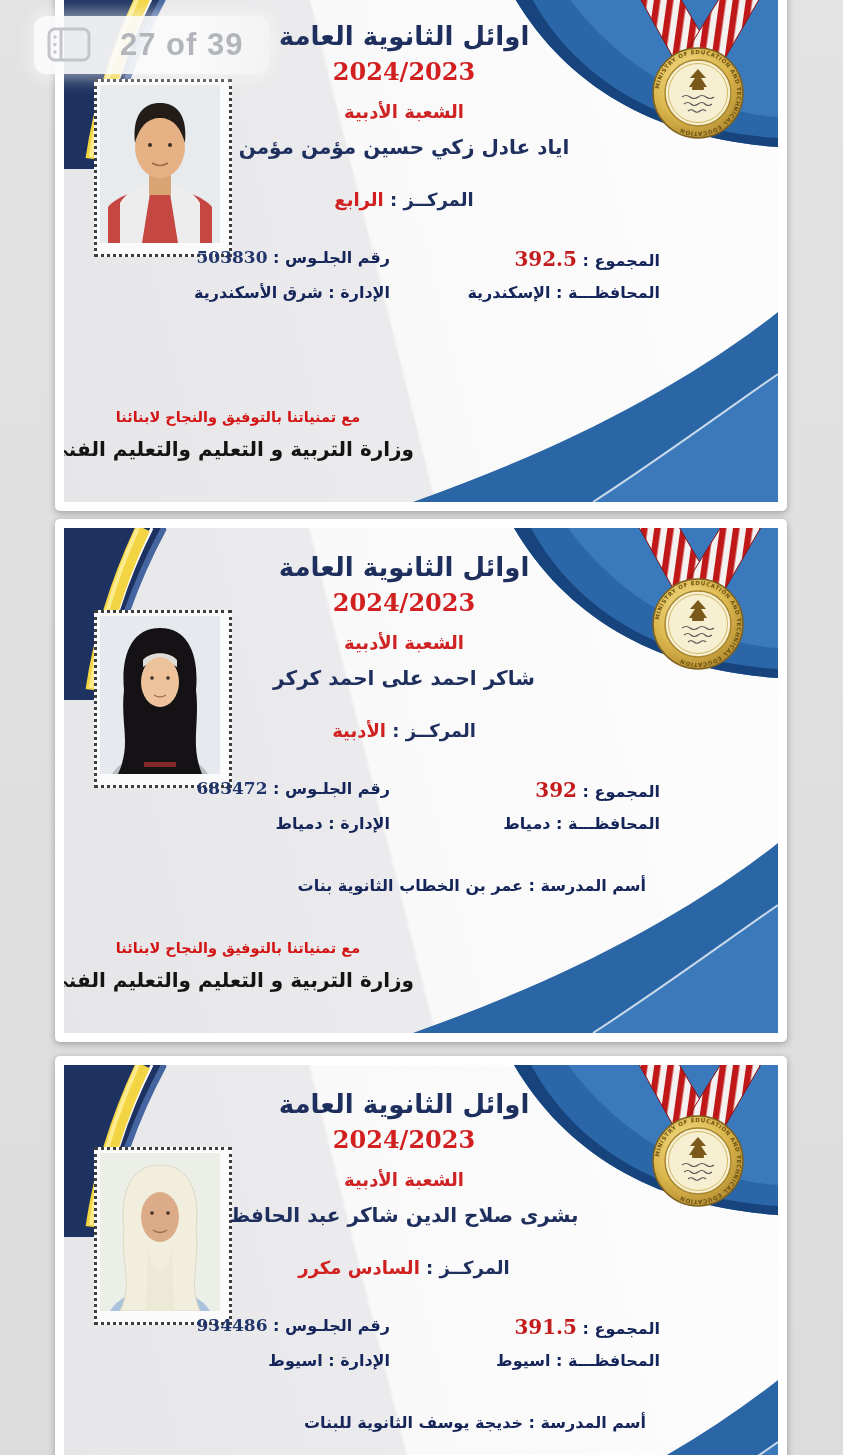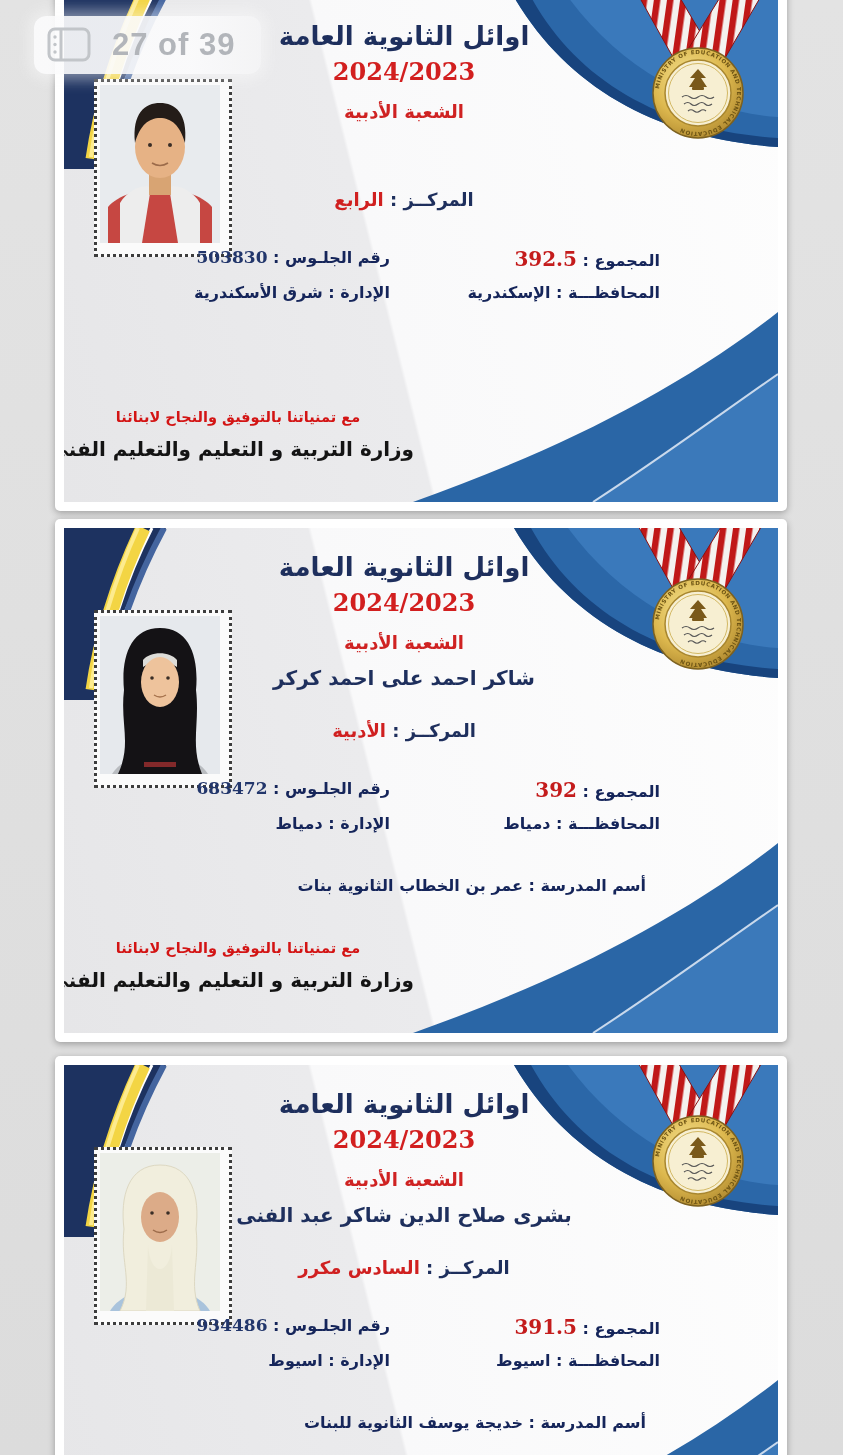--- a/index.html
+++ b/index.html
@@ -45,21 +45,21 @@
   .cell-a{right:118px;} .cell-b{right:388px;} .cell-school{right:132px;}
   .num{font-family:"DejaVu Serif",serif;font-size:17px;color:#22366b;direction:ltr;unicode-bidi:embed;}
   .total-num{color:#c41c1c;font-size:20px;}
   .wish{position:absolute;left:24px;width:300px;top:412px;text-align:center;
         font-size:14.5px;font-weight:bold;color:#d31414;direction:rtl;white-space:nowrap;}
   .ministry{position:absolute;left:16px;width:334px;top:440px;text-align:center;
         font-size:20px;font-weight:bold;color:#141414;direction:rtl;white-space:nowrap;}
   
   .pager{
     position:absolute;top:16px;left:34px;height:58px;padding:0 26px 0 12px;
-    display:flex;align-items:center;gap:20px;border-radius:12px;
+    display:flex;align-items:center;gap:28px;border-radius:12px;
     background:linear-gradient(90deg,rgba(251,251,252,.92) 70%,rgba(251,251,252,.55) 100%);
     box-shadow:0 0 14px 6px rgba(250,250,250,.45);
     z-index:50;
   }
   .pager-label{font-family:"Liberation Sans",sans-serif;font-size:31px;font-weight:600;
     color:#b2b5ba;letter-spacing:1px;}
 </style>
 </head>
 <body>
 
@@ -144,20 +144,21 @@
           <circle cx="70" cy="60" r="2" fill="#3a2e26"></circle>
           <path d="M52,78 q8,5 16,0" stroke="#9c6b4a" stroke-width="1.6" fill="none"></path>
         </svg>
 
       </div>
 
       <div class="center-line title">اوائل الثانوية العامة</div>
       <div class="center-line year">2024/2023</div>
       <div class="center-line section">الشعبة الأدبية</div>
 
+      <div class="center-line name">اياد عادل زكي حسين مؤمن مؤمن</div>
       <div class="center-line rank">
         <span>المركــز</span><span> : </span><span class="val">الرابع</span>
       </div>
 
       <div class="cell cell-a row-total">
         <span>المجموع</span><span> : </span><span class="num total-num">392.5</span>
       </div>
       <div class="cell cell-b row-total">
         <span>رقم الجلـوس</span><span> : </span><span class="num">503830</span>
       </div>
@@ -346,21 +347,21 @@
           <circle cx="52" cy="60" r="1.8" fill="#3a2e26"></circle>
           <circle cx="68" cy="60" r="1.8" fill="#3a2e26"></circle>
           <path d="M53,77 q7,5 14,0" stroke="#9c6b4a" stroke-width="1.5" fill="none"></path>
         </svg>
       </div>
 
       <div class="center-line title">اوائل الثانوية العامة</div>
       <div class="center-line year">2024/2023</div>
       <div class="center-line section">الشعبة الأدبية</div>
 
-      <div class="center-line name">بشرى صلاح الدين شاكر عبد الفنى</div>
+      <div class="center-line name">بشرى صلاح الدين شاكر عبد الحافظ</div>
       <div class="center-line rank">
         <span>المركــز</span><span> : </span><span class="val">السادس مكرر</span>
       </div>
 
       <div class="cell cell-a row-total">
         <span>المجموع</span><span> : </span><span class="num total-num">391.5</span>
       </div>
       <div class="cell cell-b row-total">
         <span>رقم الجلـوس</span><span> : </span><span class="num">934486</span>
       </div>

